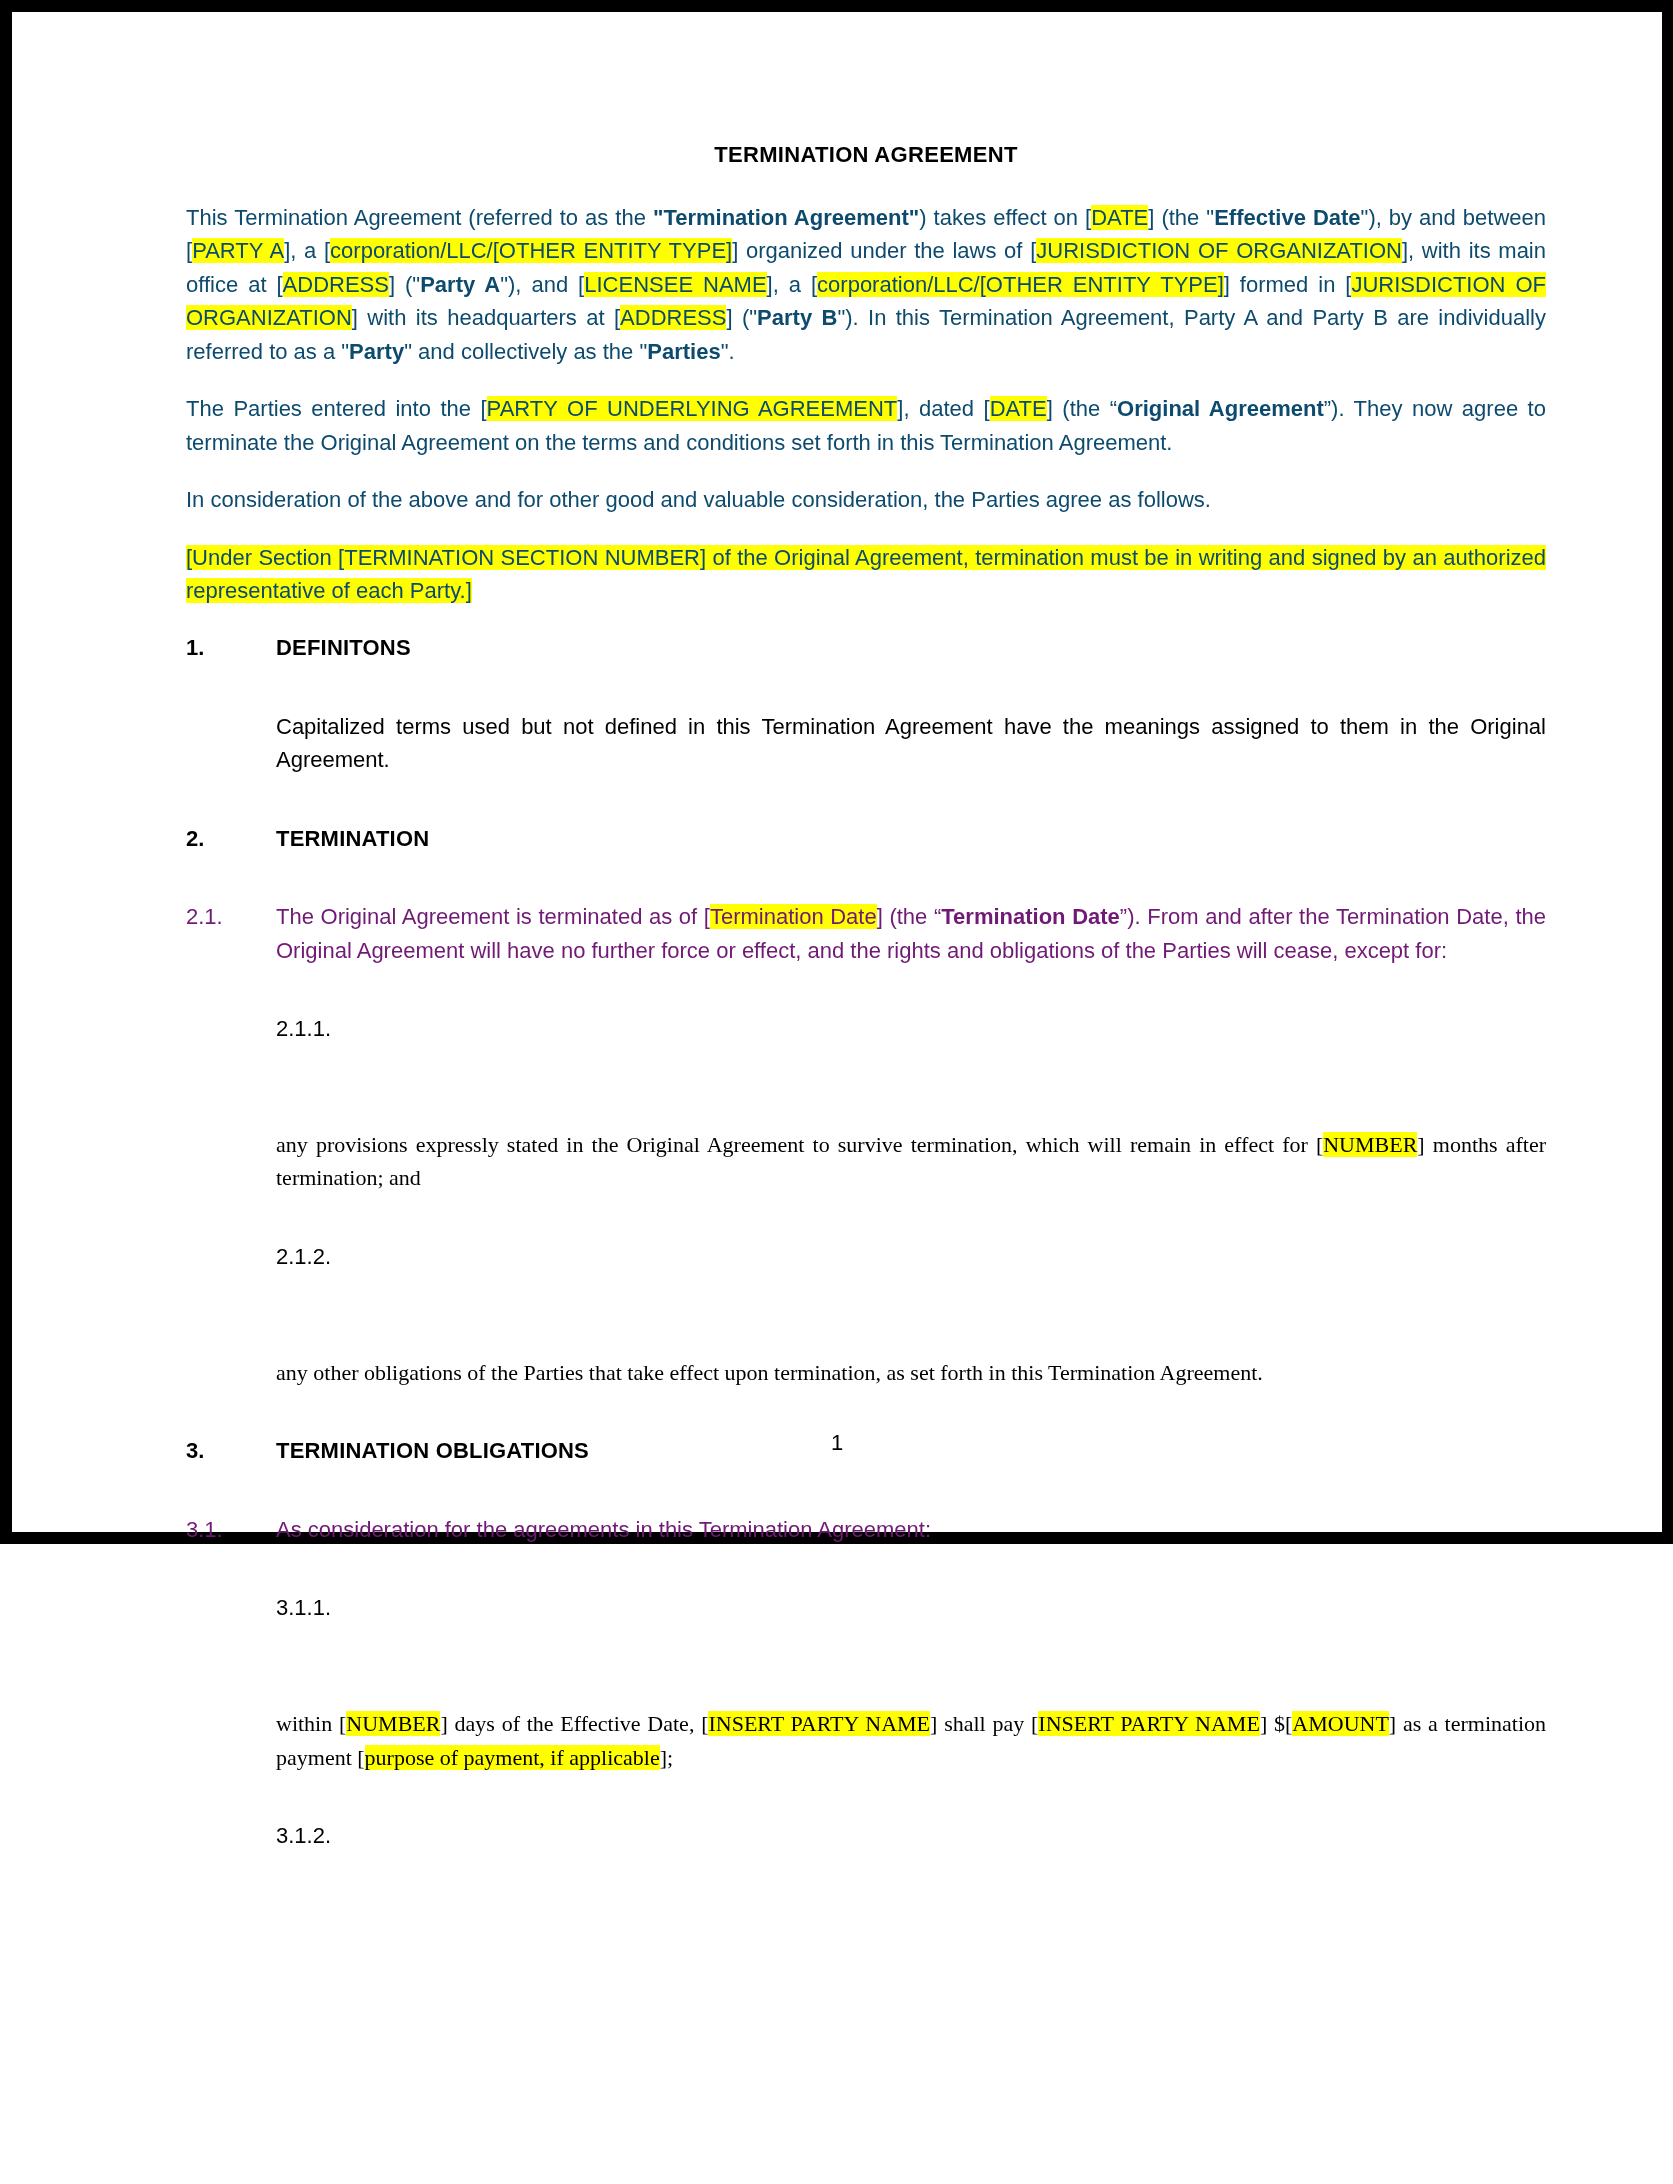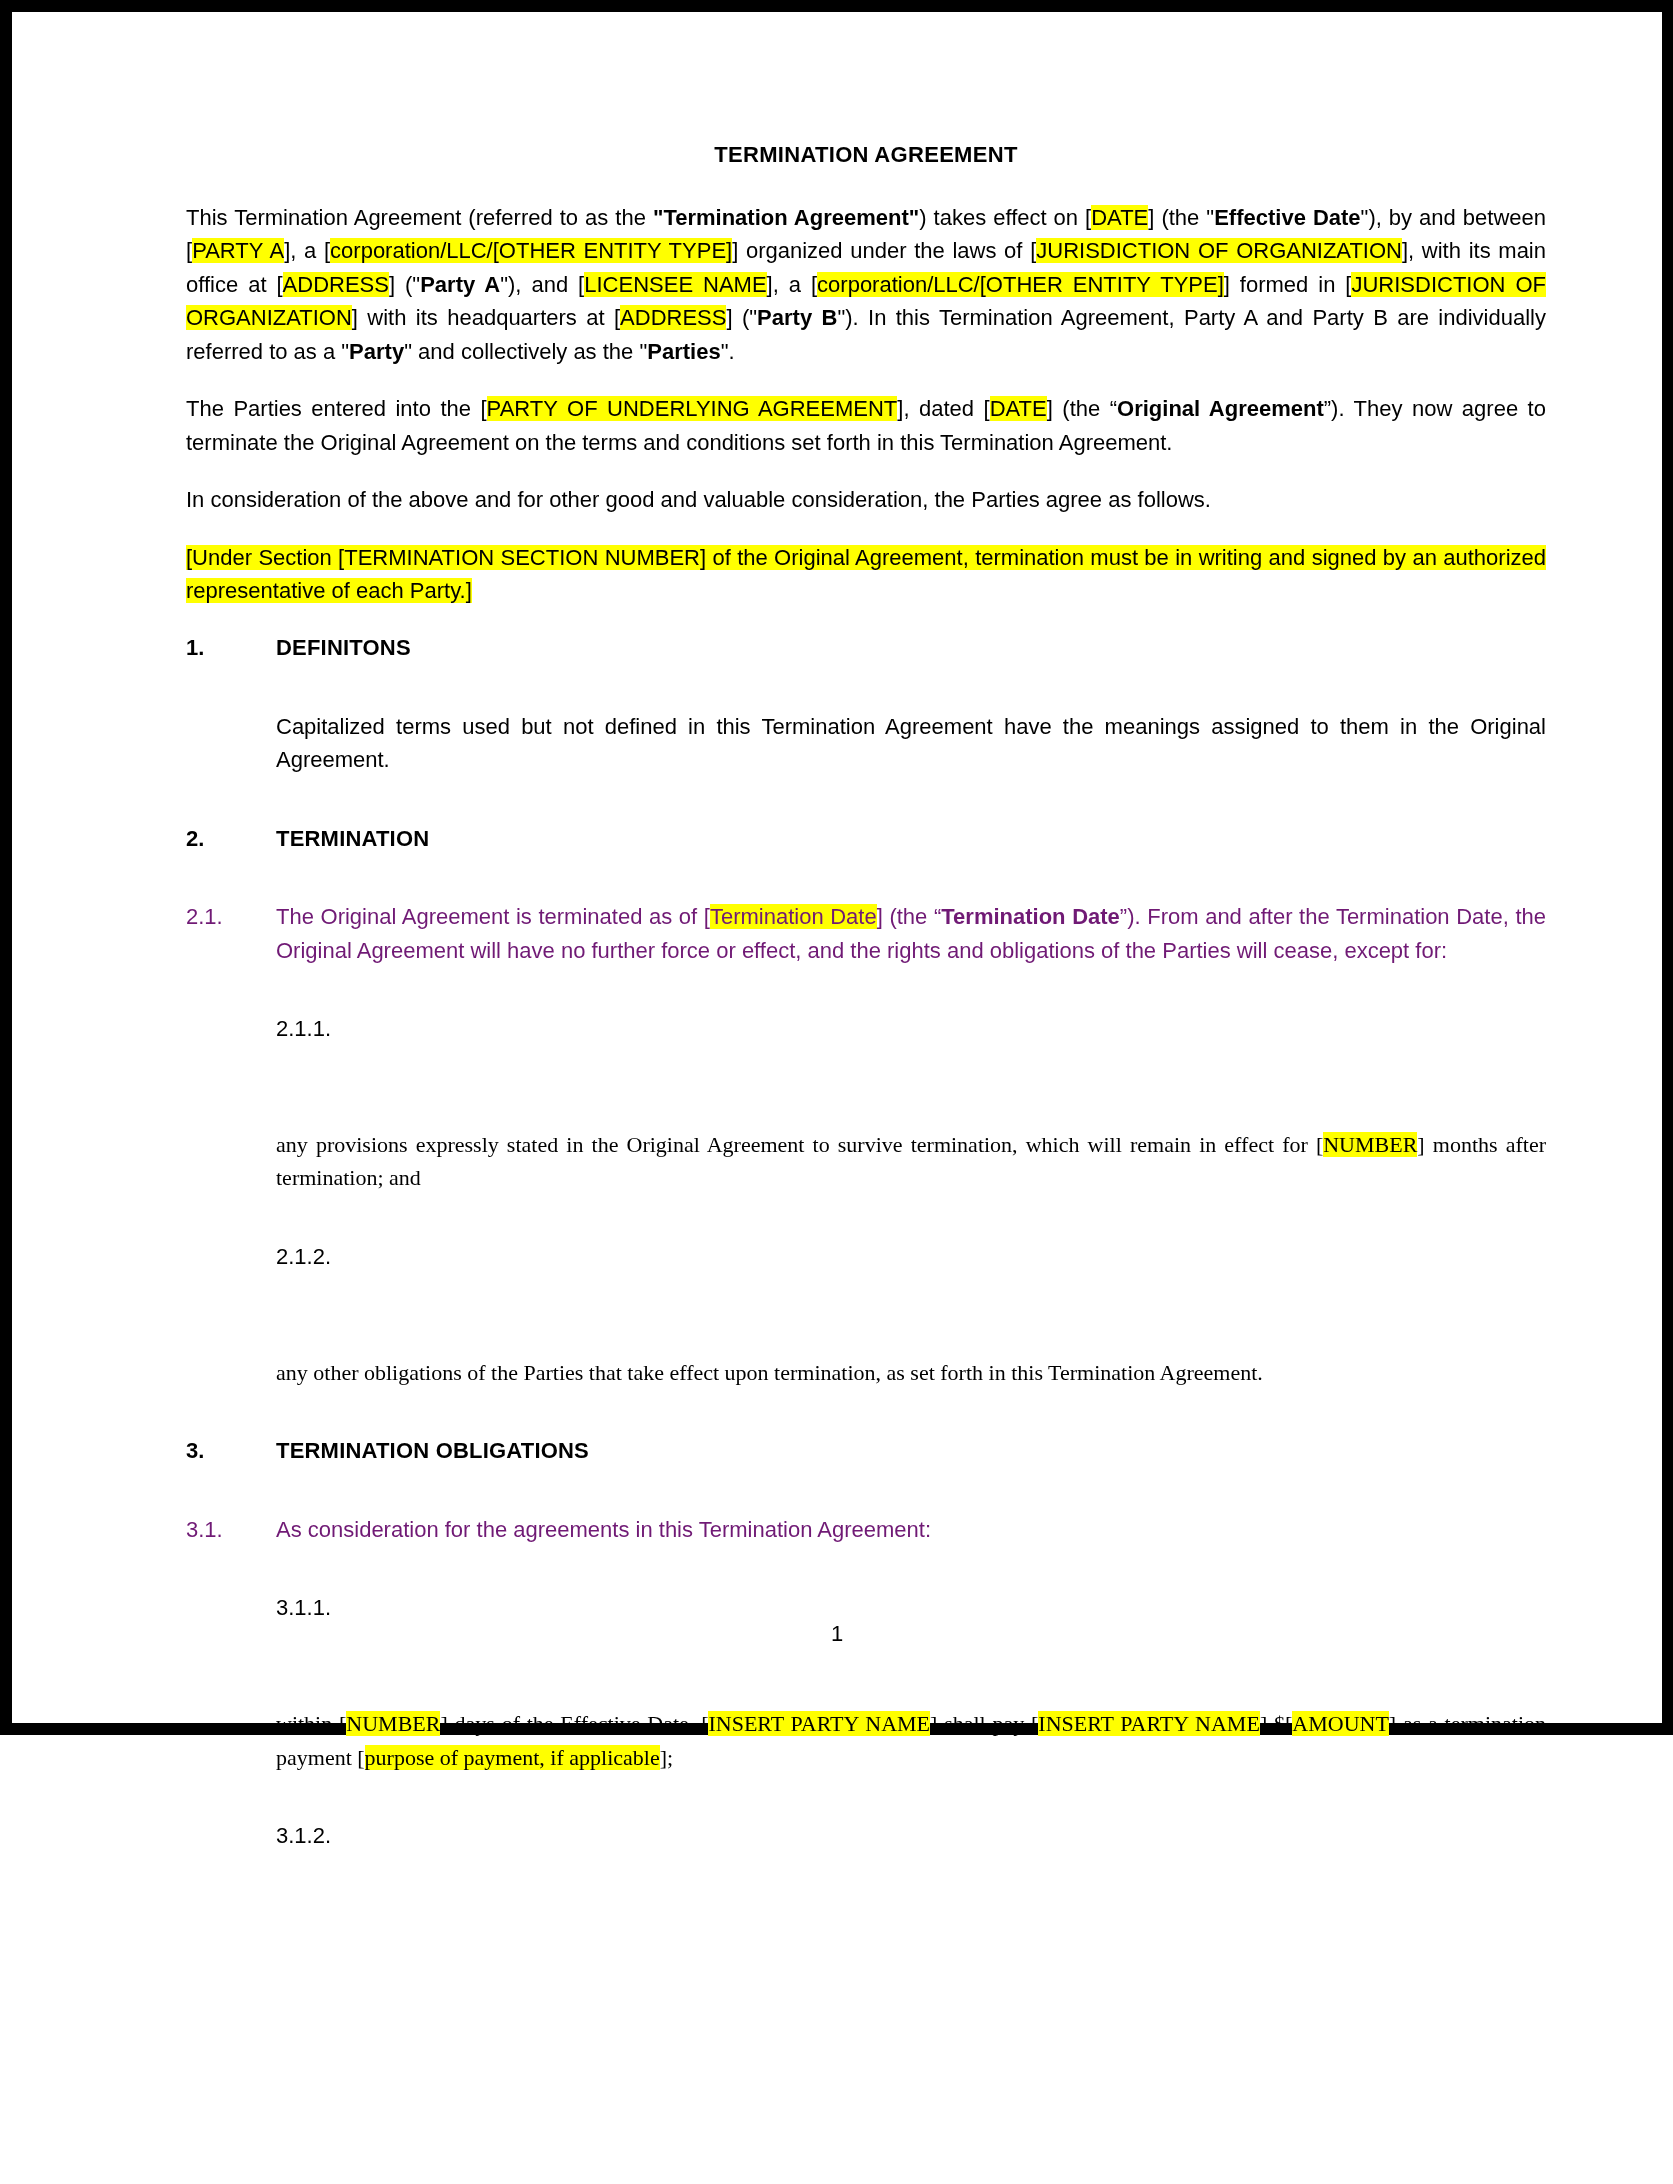--- a/index.html
+++ b/index.html
@@ -11,21 +11,21 @@
   body {
     width: 1674px;
     height: 2185px;
     font-family: "Liberation Sans", sans-serif;
     overflow: hidden;
   }
   .page-frame {
     position: absolute;
     left: 0; top: 0;
     width: 1674px;
-    height: 1735px;
+    height: 1544px;
     border: 12px solid #000000;
     background: #ffffff;
   }
   .page-inner {
     position: absolute;
     left: 0; top: 0;
     right: 0; bottom: 0;
     padding: 130px 116px 35px 174px;
     background: #ffffff;
   }
@@ -35,21 +35,21 @@
     font-size: 22px;
     letter-spacing: 0.3px;
     margin: 0 0 33px 0;
     color: #000;
   }
   p.body-text {
     font-size: 22px;
     line-height: 1.52;
     text-align: justify;
     margin: 0 0 24px 0;
-    color: #000000;
+    color: #0c4a6e;
     -webkit-hyphens: none;
     hyphens: none;
   }
   .hl {
     background: #ffff00;
   }
   b, strong { font-weight: bold; }
 
   
   .clause1 {

